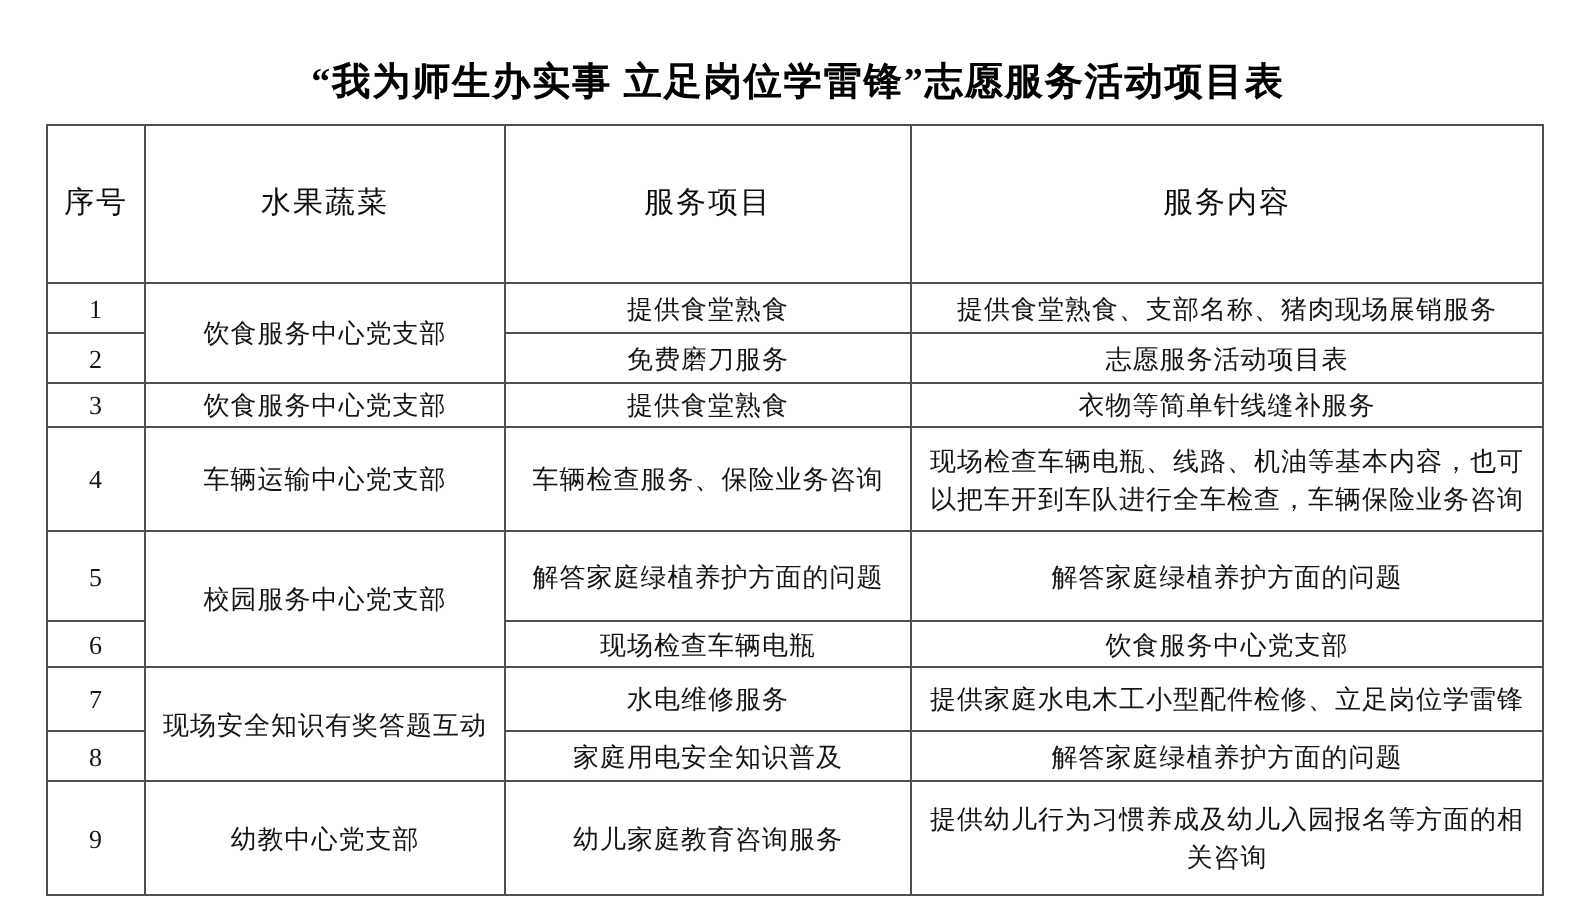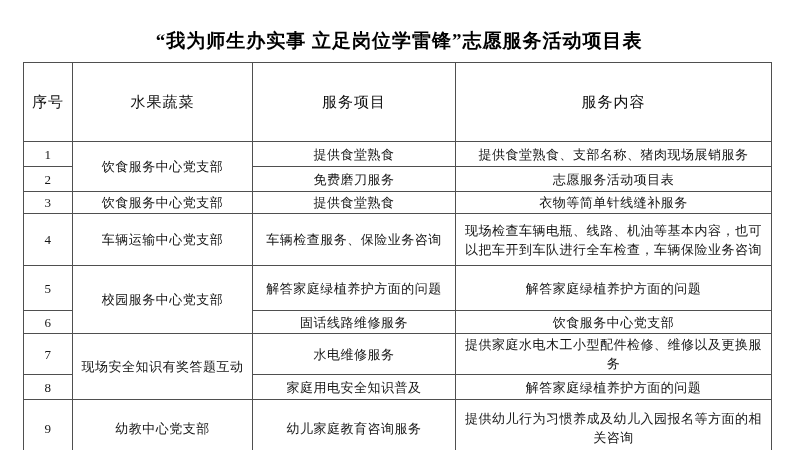--- a/index.html
+++ b/index.html
@@ -104,28 +104,28 @@
         <td>现场检查车辆电瓶、线路、机油等基本内容，也可以把车开到车队进行全车检查，车辆保险业务咨询</td>
       </tr>
       <tr class="r5">
         <td>5</td>
         <td rowspan="2">校园服务中心党支部</td>
         <td>解答家庭绿植养护方面的问题</td>
         <td>解答家庭绿植养护方面的问题</td>
       </tr>
       <tr class="r6">
         <td>6</td>
-        <td>固话线路维修服务</td>
+        <td>现场检查车辆电瓶</td>
         <td>饮食服务中心党支部</td>
       </tr>
       <tr class="r7">
         <td>7</td>
         <td rowspan="2">现场安全知识有奖答题互动</td>
         <td>水电维修服务</td>
-        <td>提供家庭水电木工小型配件检修、维修以及更换服务</td>
+        <td>提供家庭水电木工小型配件检修、立足岗位学雷锋</td>
       </tr>
       <tr class="r8">
         <td>8</td>
         <td>家庭用电安全知识普及</td>
         <td>解答家庭绿植养护方面的问题</td>
       </tr>
       <tr class="r9">
         <td>9</td>
         <td>幼教中心党支部</td>
         <td>幼儿家庭教育咨询服务</td>

